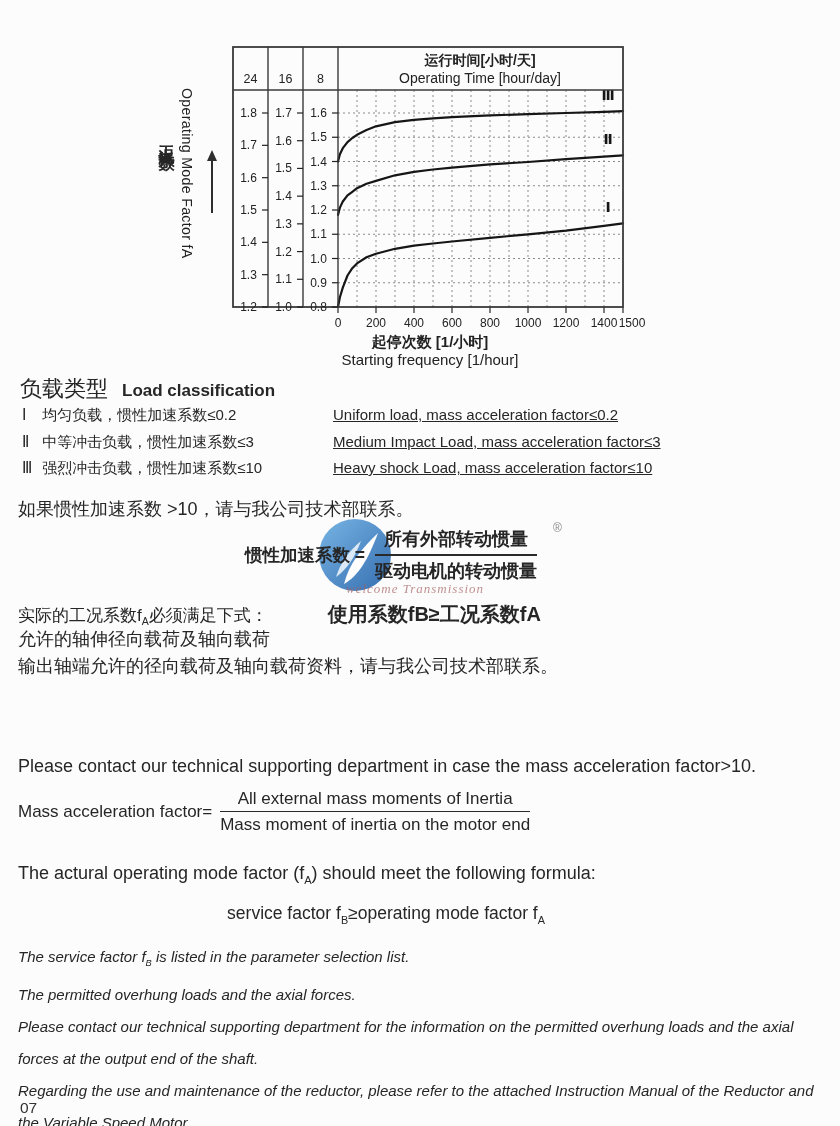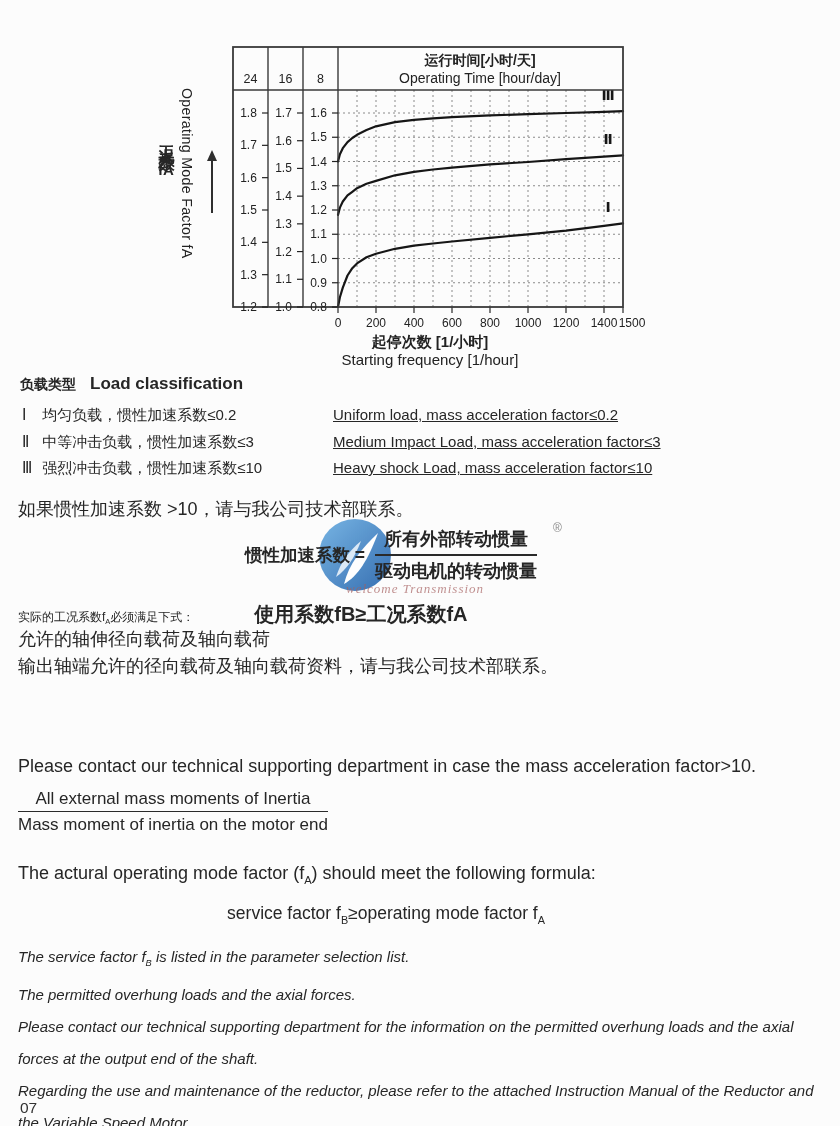--- a/index.html
+++ b/index.html
@@ -7,47 +7,47 @@
     width:840px;height:1126px;background:#fcfcfc;position:relative;overflow:hidden;
     font-family:"Liberation Sans","DejaVu Sans",sans-serif;color:#262626;
   }
   .abs{position:absolute;}
   sub{font-size:0.62em;}
   
   #chart-svg{position:absolute;left:150px;top:40px;overflow:visible;
     font-family:"Liberation Sans","DejaVu Sans",sans-serif;}
   .ylab-cn{left:152px;top:133px;width:28px;display:flex;flex-direction:column;align-items:center;}
   .ylab-cn .vert{writing-mode:vertical-rl;text-orientation:upright;font-size:16px;font-weight:600;letter-spacing:3px;}
-  .ylab-cn .fa{font-size:15px;font-weight:600;margin-top:16px;}
+  .ylab-cn .fa{font-size:15px;font-weight:600;margin-top:4px;}
   .ylab-en{left:179px;top:88px;height:205px;writing-mode:vertical-rl;font-size:14.2px;color:#222;letter-spacing:0.3px;}
   .axis-arrow{left:205px;top:150px;width:14px;height:64px;}
   .axis-arrow .head{width:0;height:0;margin:0 auto;border-left:5px solid transparent;border-right:5px solid transparent;border-bottom:11px solid #2e2e2e;}
   .axis-arrow .shaft{width:2px;height:52px;background:#2e2e2e;margin:0 auto;}
   
   .load-title{left:20px;top:374px;display:flex;align-items:baseline;gap:14px;}
-  .load-title .cn{font-size:14px;font-weight:700;text-align:right;}
+  .load-title .cn{font-size:22px;font-weight:400;text-align:right;}
   .load-title .en{font-size:17px;font-weight:700;}
   .load-row{left:22px;width:796px;height:26px;font-size:15px;}
   .load-row .num{display:inline-block;min-width:16px;font-family:"DejaVu Sans",sans-serif;}
   .load-row .en{position:absolute;left:311px;top:0;text-decoration:underline;}
   .bodyline{font-size:18px;}
   
   .cn-formula{left:245px;top:527px;display:flex;align-items:center;gap:10px;z-index:3;}
   .cn-formula .lhs{font-size:17.5px;font-weight:600;}
   .frac{display:inline-block;text-align:center;}
   .frac .num{display:block;padding:0 8px 3px;border-bottom:2.5px solid #2a2a2a;}
   .frac .den{display:block;padding-top:3px;}
   .cn-formula .frac{font-size:18px;font-weight:600;}
   .wm-logo{left:316px;top:516px;z-index:1;opacity:0.94;}
   .wm-text{left:346px;top:581px;z-index:4;font-family:"Liberation Serif","DejaVu Serif",serif;font-style:italic;
     font-size:13px;letter-spacing:1px;color:rgba(165,95,95,0.7);}
   .wm-reg{left:553px;top:521px;z-index:4;font-size:12px;color:#8a8a8a;}
   
   .cn-req{left:18px;top:601px;display:flex;align-items:baseline;gap:12px;}
-  .cn-req .pre{font-size:12px;}
+  .cn-req .pre{font-size:17px;}
   .cn-req .big{font-size:20px;font-weight:600;margin-left:48px;}
   .cn-lines{left:18px;top:626px;line-height:27px;}
   
   .en-formula{left:18px;top:789px;display:flex;align-items:center;gap:8px;font-size:17px;}
   .en-formula .frac .num{border-bottom:1.6px solid #2a2a2a;padding:0 10px 2px;}
   .en-req-formula{left:0;top:903px;width:772px;text-align:center;font-size:17.5px;}
   .en-lines{left:18px;top:941px;width:802px;line-height:32px;font-size:15px;font-style:italic;}
   .page-num{left:20px;top:1099px;font-size:15.5px;font-weight:500;color:#333;}
 </style>
 </head>
@@ -223,20 +223,21 @@
 </div>
 
 <div class="abs cn-lines">
   <div class="bodyline">允许的轴伸径向载荷及轴向载荷</div>
   <div class="bodyline">输出轴端允许的径向载荷及轴向载荷资料，请与我公司技术部联系。</div>
 </div>
 
 <div class="abs bodyline" style="left:18px;top:756px">Please contact our technical supporting department in case the mass acceleration factor&gt;10.</div>
 
 <div class="abs en-formula">
+  <span class="lhs">Mass acceleration factor=</span>
   <span class="frac">
     <span class="num">All external mass moments of Inertia</span>
     <span class="den">Mass moment of inertia on the motor end</span>
   </span>
 </div>
 
 <div class="abs bodyline" style="left:18px;top:863px">The actural operating mode factor (f<sub>A</sub>) should meet the following formula:</div>
 <div class="abs en-req-formula">service factor f<sub>B</sub>≥operating mode factor f<sub>A</sub></div>
 
 <div class="abs en-lines">

